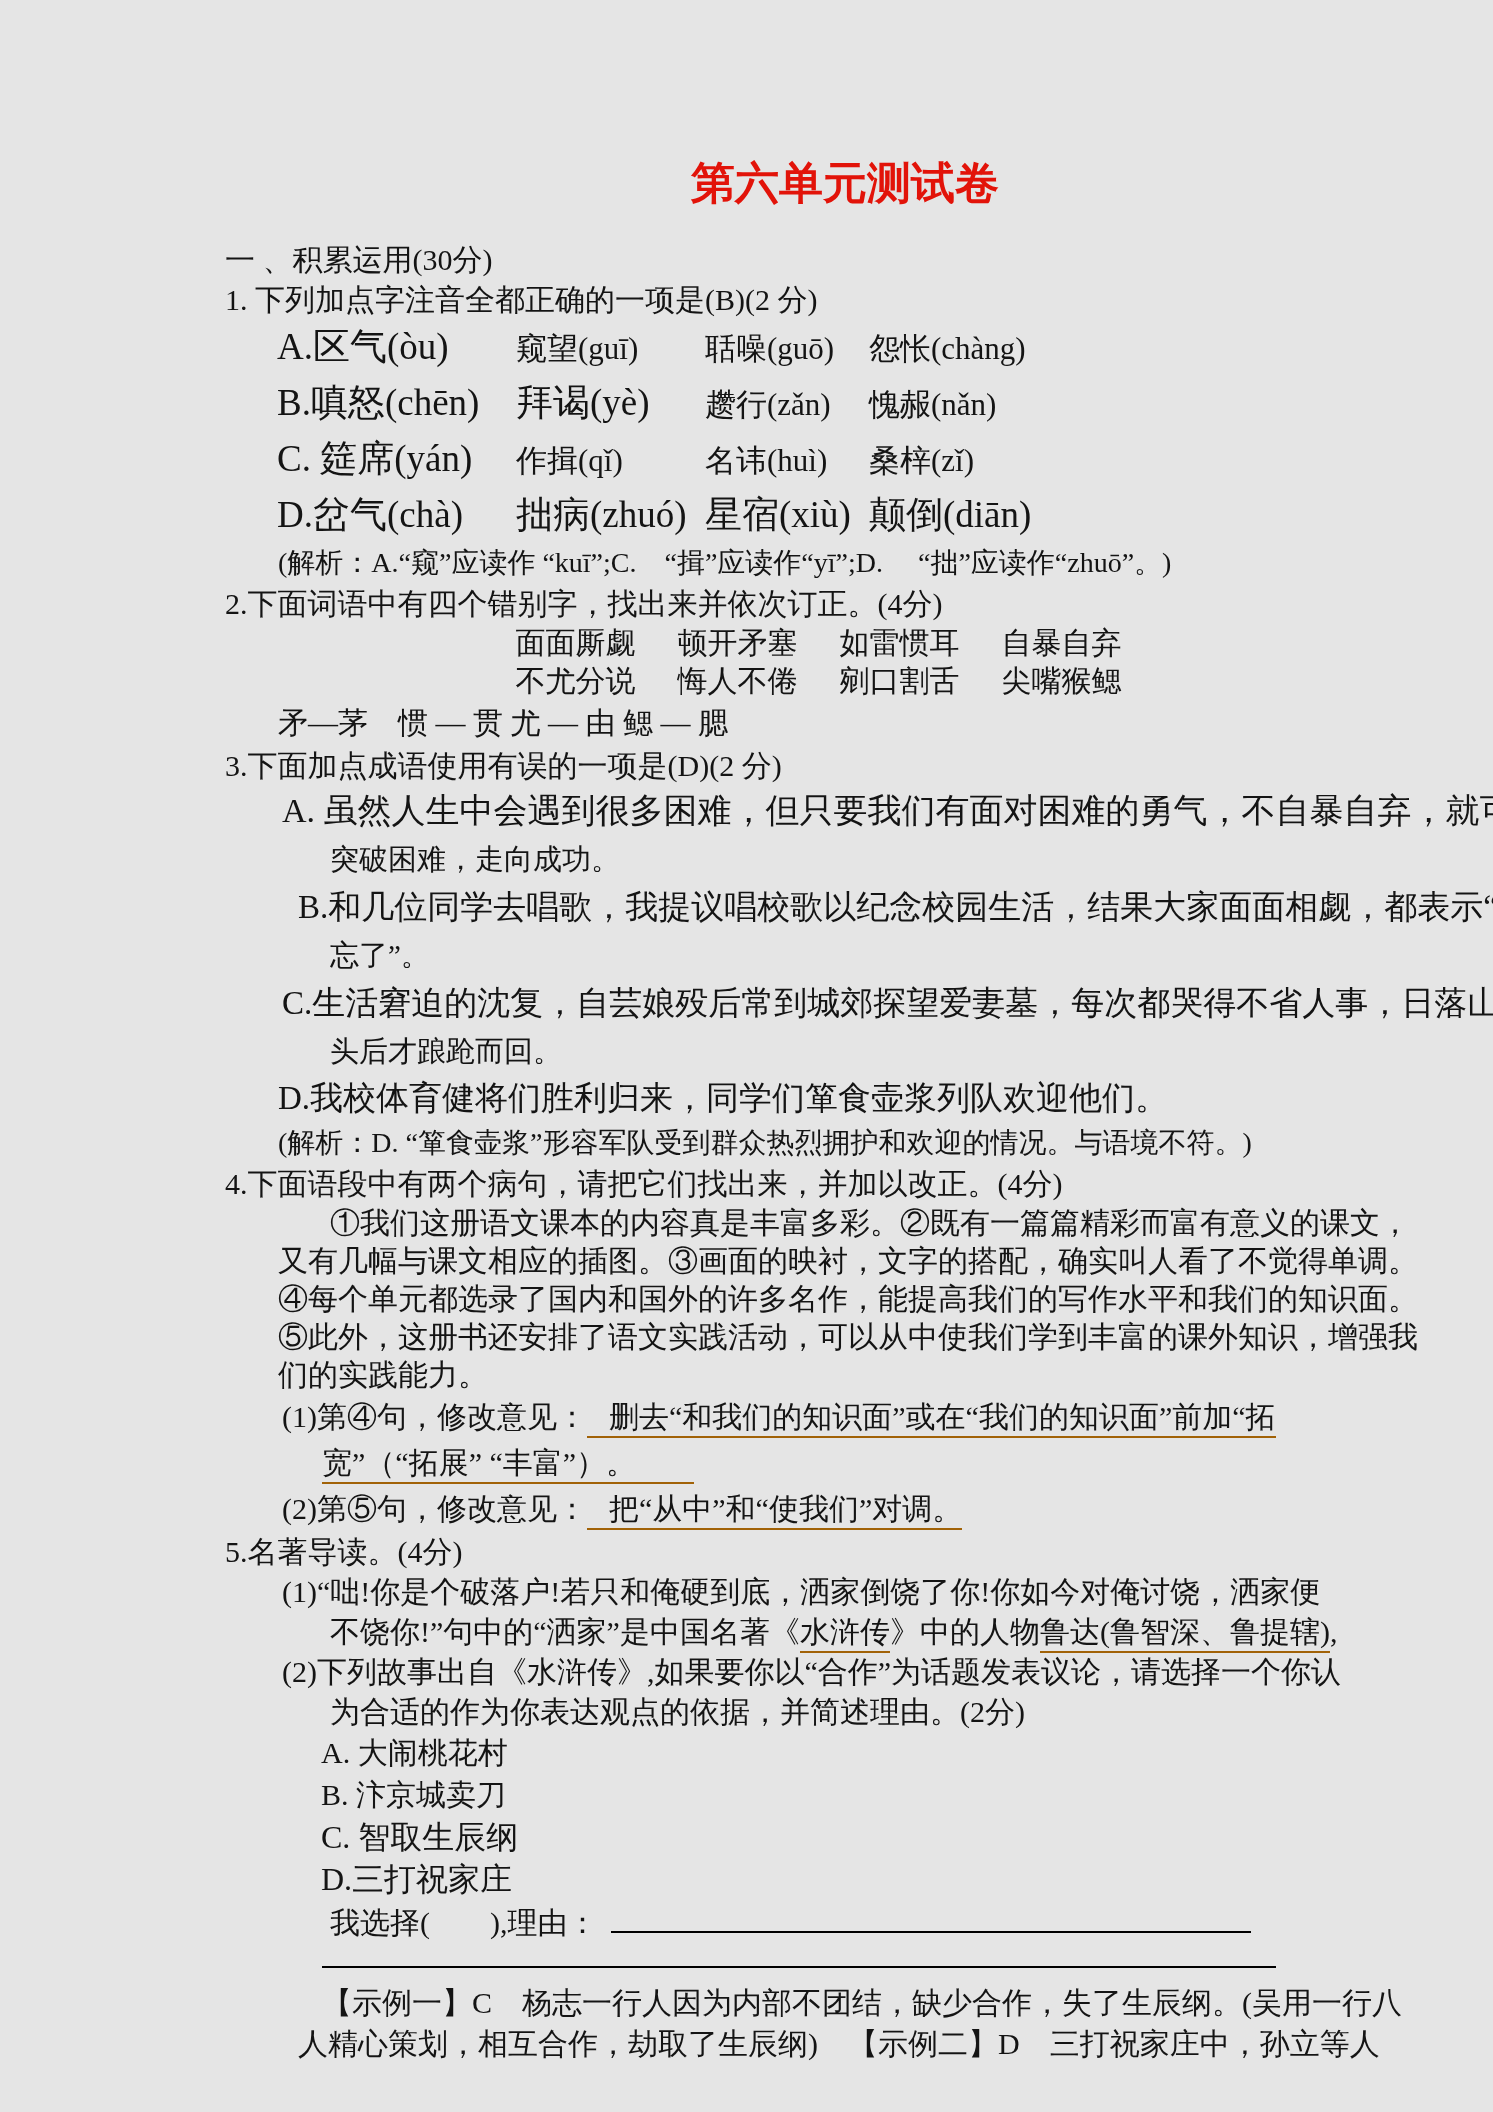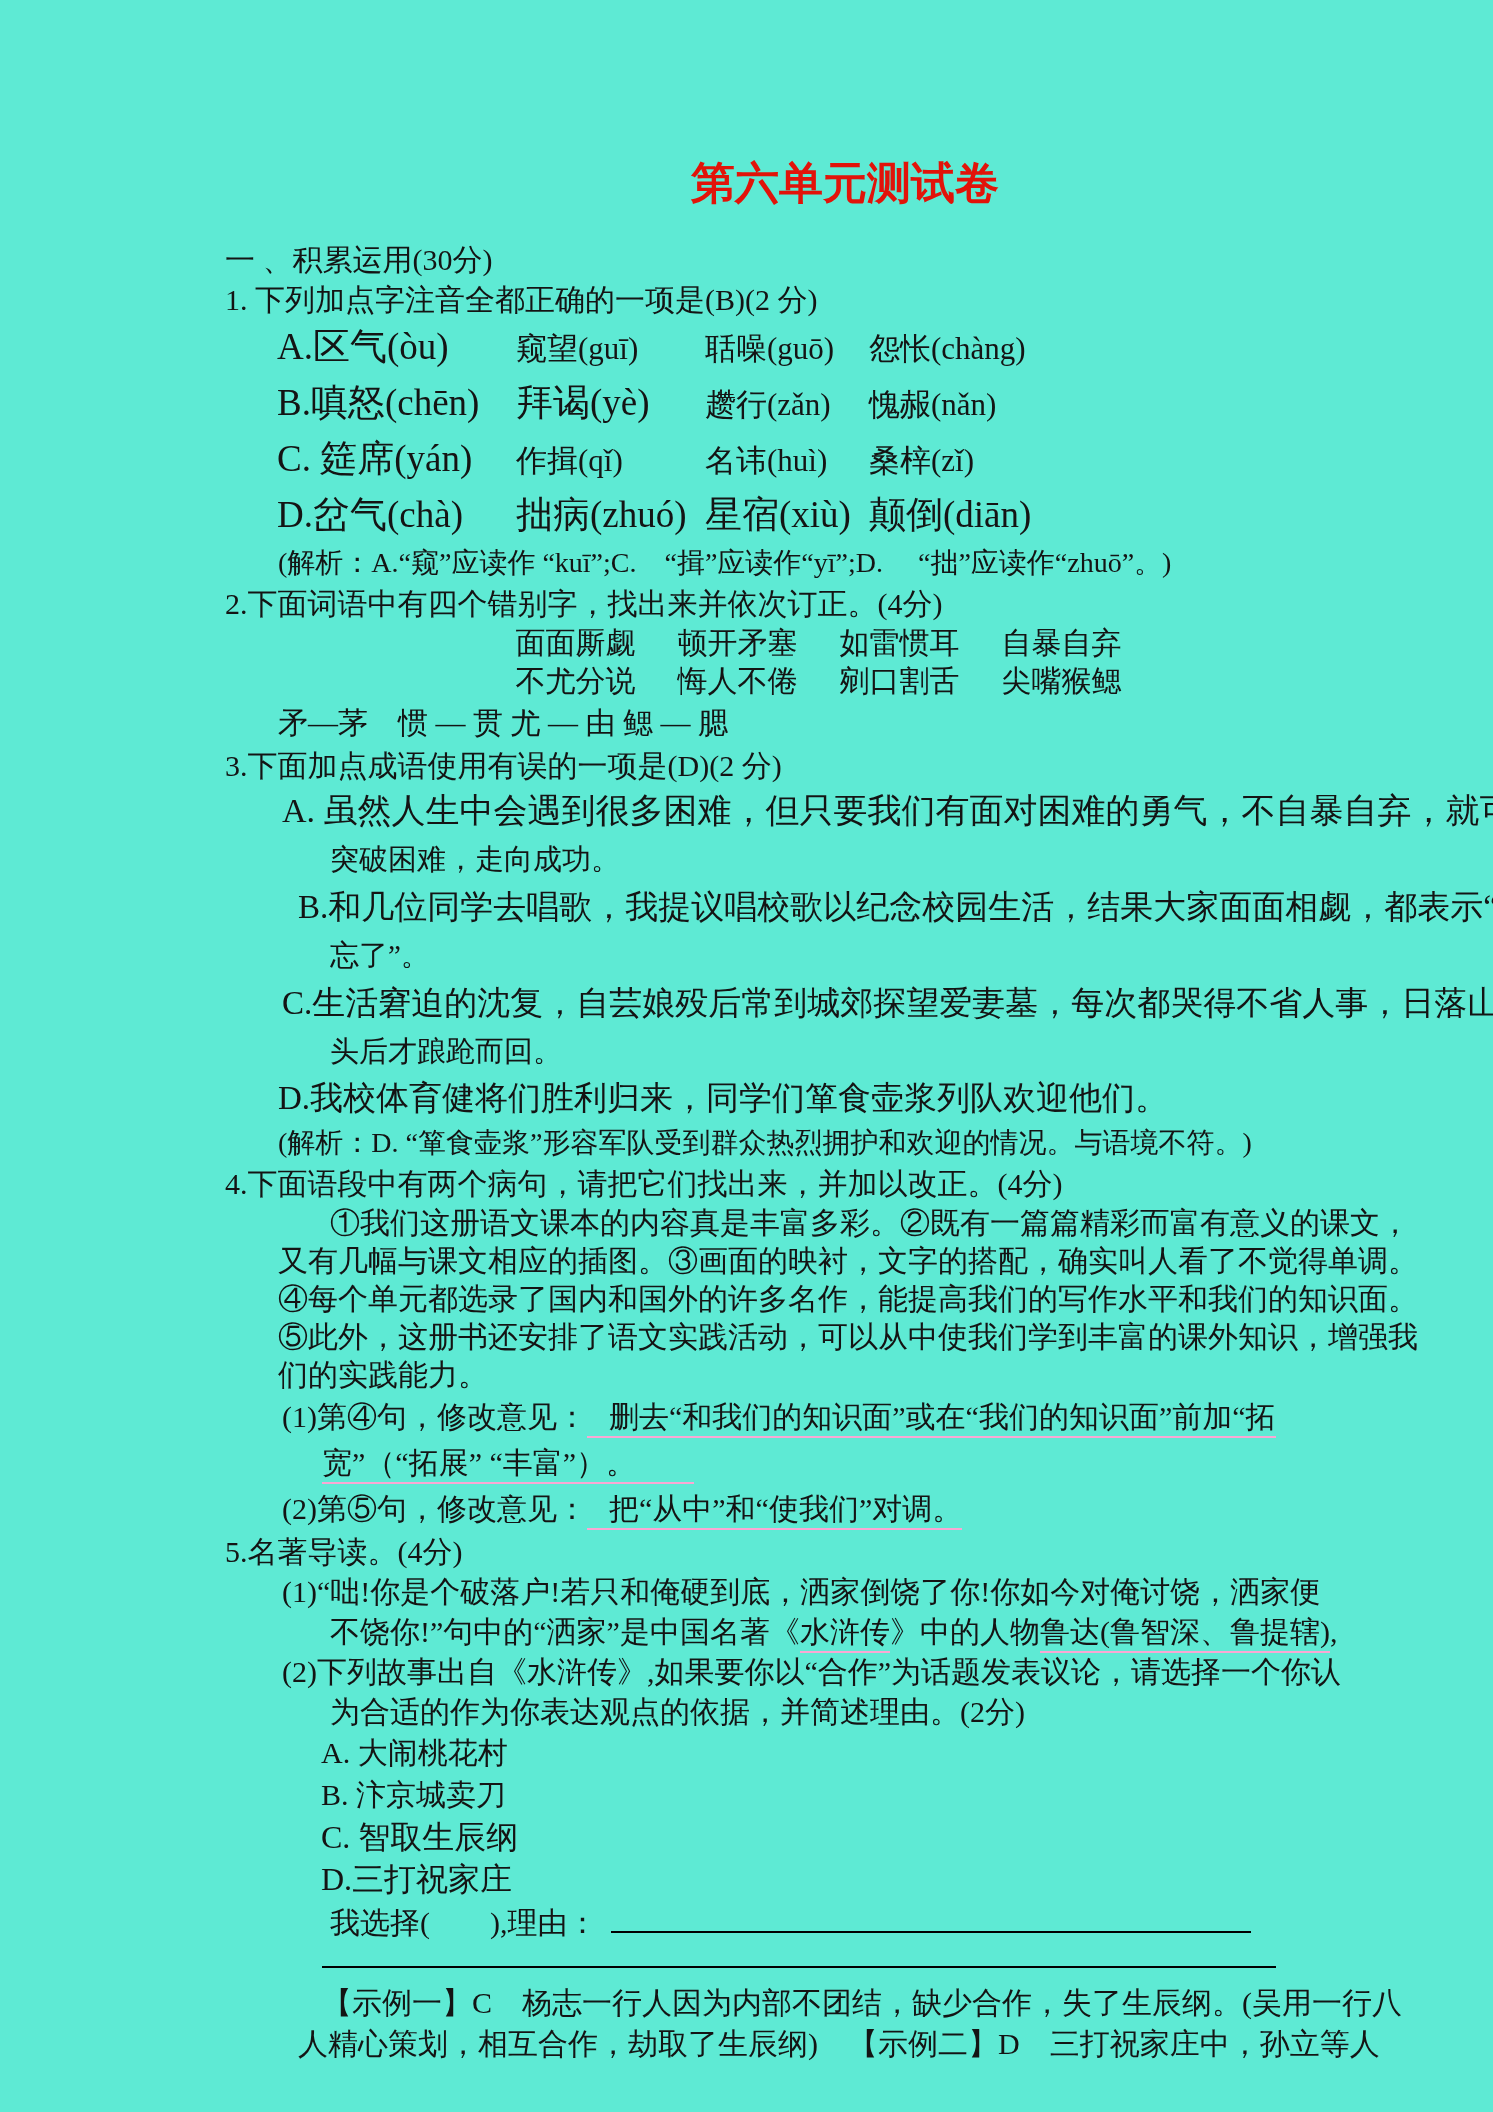--- a/index.html
+++ b/index.html
@@ -1,17 +1,17 @@
 <!DOCTYPE html>
 <html><head>
 <meta charset="utf-8">
 <style>
   html,body{margin:0;padding:0;background:#ffffff;}
   .page{
-    width:1493px;height:2112px;background:#5eead4;color:#141414;
+    width:1493px;height:2112px;background:#e5e5e5;color:#141414;
     font-family:"Liberation Serif","DejaVu Serif",serif;
     position:relative;box-sizing:border-box;
     padding:158px 88px 0 225px;overflow:hidden;
   }
   .title{
     text-align:center;color:#e21309;font-weight:bold;
     font-size:44px;line-height:52px;margin:0 0 30px 60px;
   }
   .ln{font-size:30px;line-height:40px;white-space:nowrap;}
   .small{font-size:28px;line-height:42px;}
@@ -33,21 +33,21 @@
   .q2row{display:flex;margin-left:49px;line-height:38px;justify-content:center;}
   .q2row .w{width:162px;font-size:30px;}
   .q2ans{font-size:30px;line-height:46px;}
   
   .opt{font-size:33px;line-height:50px;}
   .optA{font-size:34px;}
   .cont{font-size:29px;line-height:46px;}
   .optD{font-size:33px;line-height:48px;}
   
   .para{font-size:30px;line-height:38px;}
-  .u{border-bottom:2px solid #f9a8d4;padding-bottom:3px;}
+  .u{border-bottom:2px solid #a16207;padding-bottom:3px;}
   .padl{padding-left:22px;}
   .padr{padding-right:58px;}
   .fix{line-height:46px;}
   
   .optrow{display:flex;margin-left:96px;line-height:42px;font-size:30px;flex-direction:column;}
   .optrow .o1{width:269px;}
   .optrow2{font-size:32px;}
   .choose{line-height:46px;}
   .blank{display:inline-block;width:640px;border-bottom:2px solid #000;height:30px;vertical-align:baseline;margin-left:14px;}
   .rule{margin:20px 0 14px 97px;width:954px;border-bottom:2px solid #000;height:0;}

